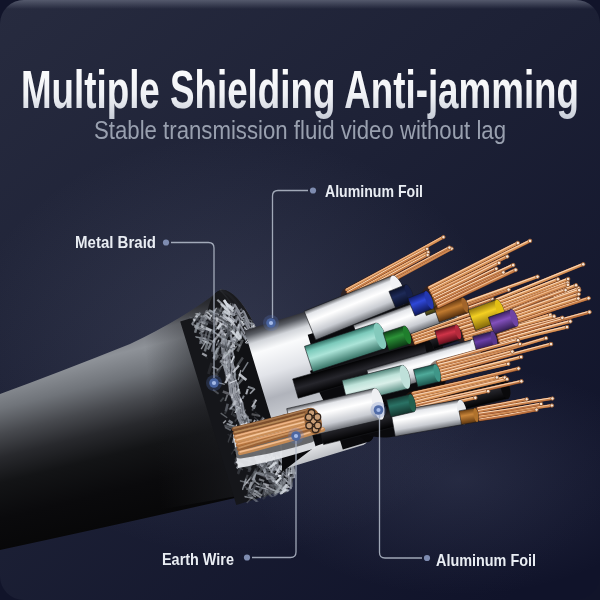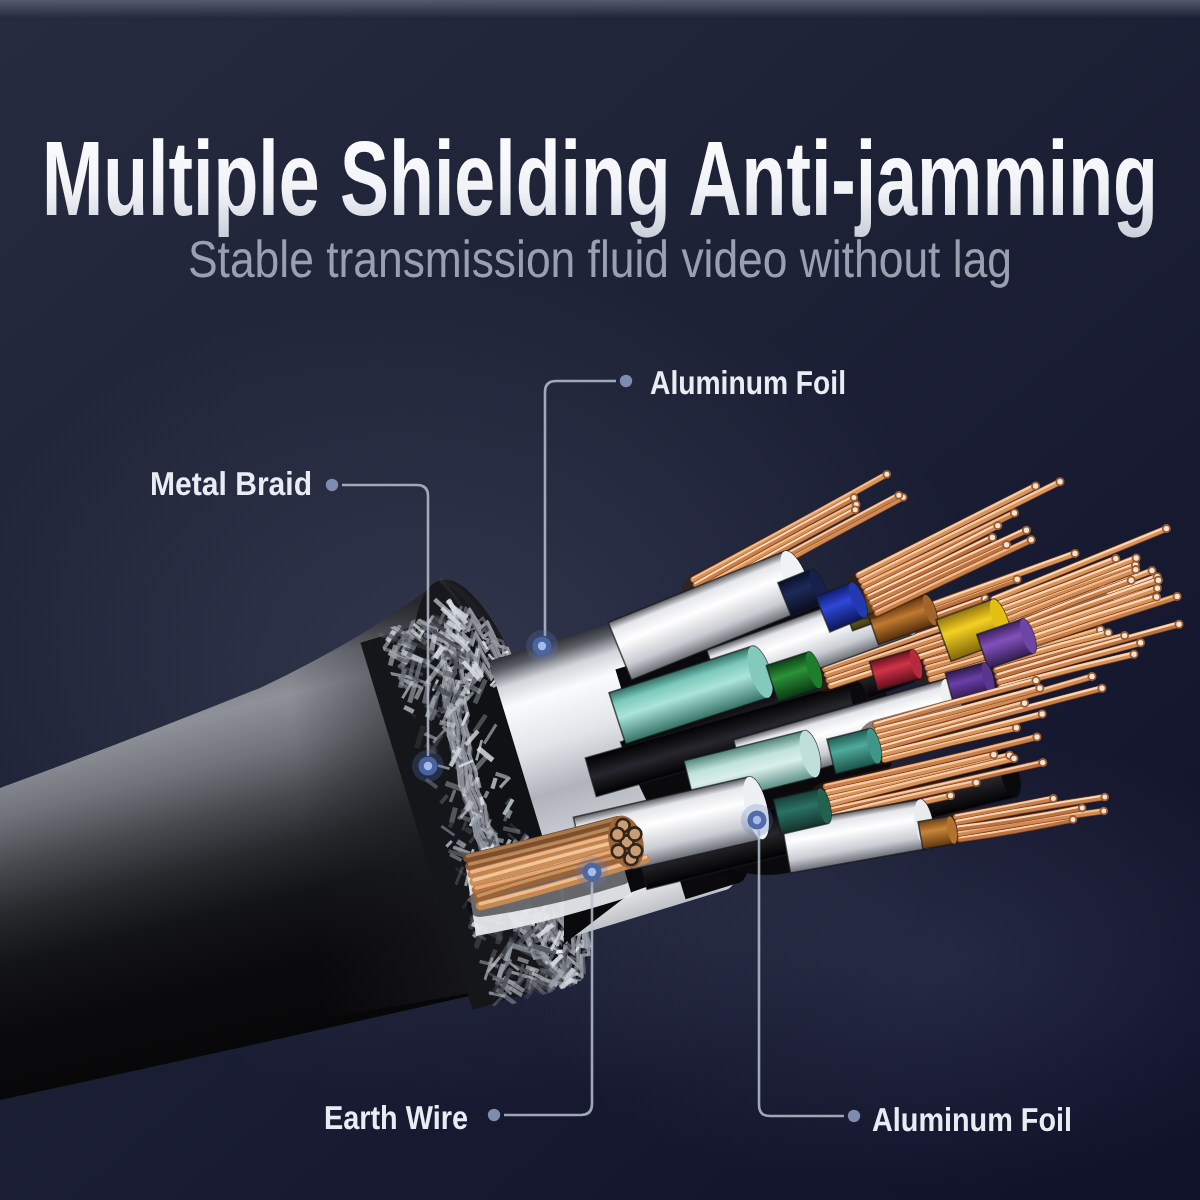--- a/index.html
+++ b/index.html
@@ -1,14 +1,14 @@
 <!DOCTYPE html>
 <html><head><meta charset="utf-8"><style>
 html,body{margin:0;padding:0;background:#11142a;}
-#stage{position:relative;width:600px;height:600px;overflow:hidden;}
+#stage{position:relative;width:600px;height:600px;overflow:hidden;border-radius:24px;}
 </style></head><body>
 <div id="stage"><svg width="600" height="600" viewBox="0 0 600 600" xmlns="http://www.w3.org/2000/svg">
       <defs>
 <linearGradient id="bg" x1="0" y1="0" x2="0.85" y2="1">
   <stop offset="0" stop-color="#272b3f"></stop>
   <stop offset="0.45" stop-color="#1d2136"></stop>
   <stop offset="1" stop-color="#10132a"></stop>
 </linearGradient>
 <radialGradient id="glow1">
           <stop offset="0" stop-color="#8c94ac" stop-opacity="0.2"></stop>

